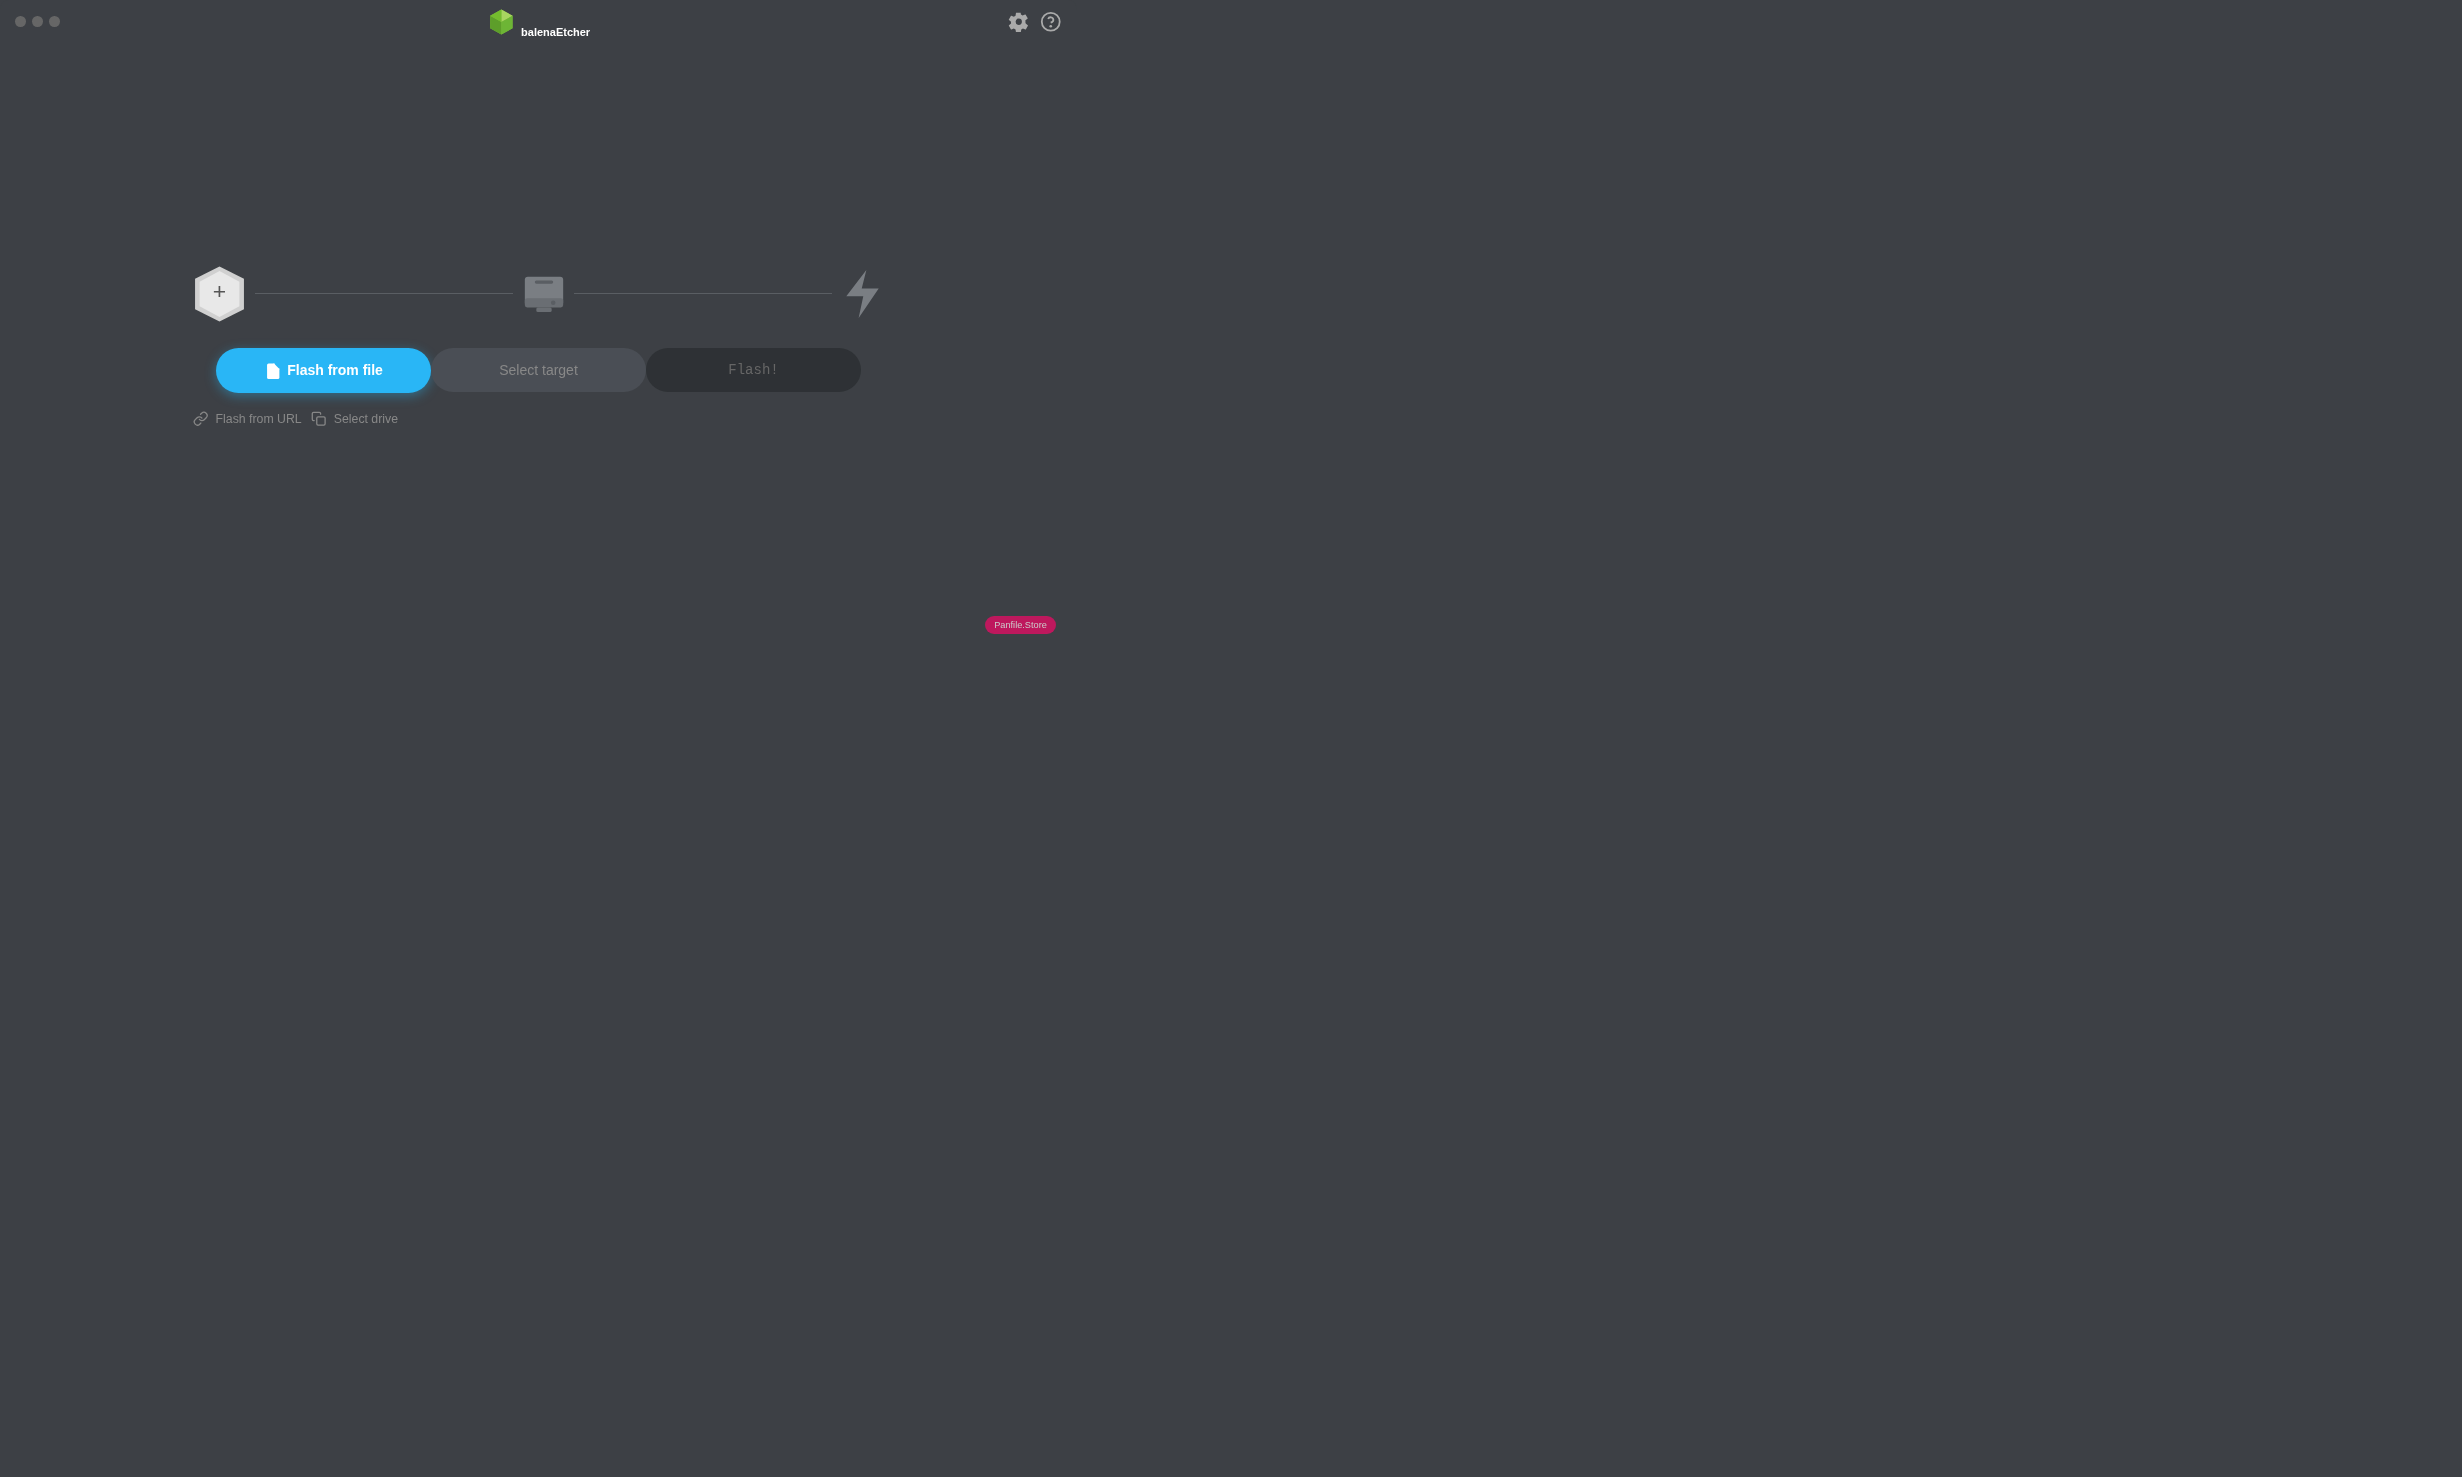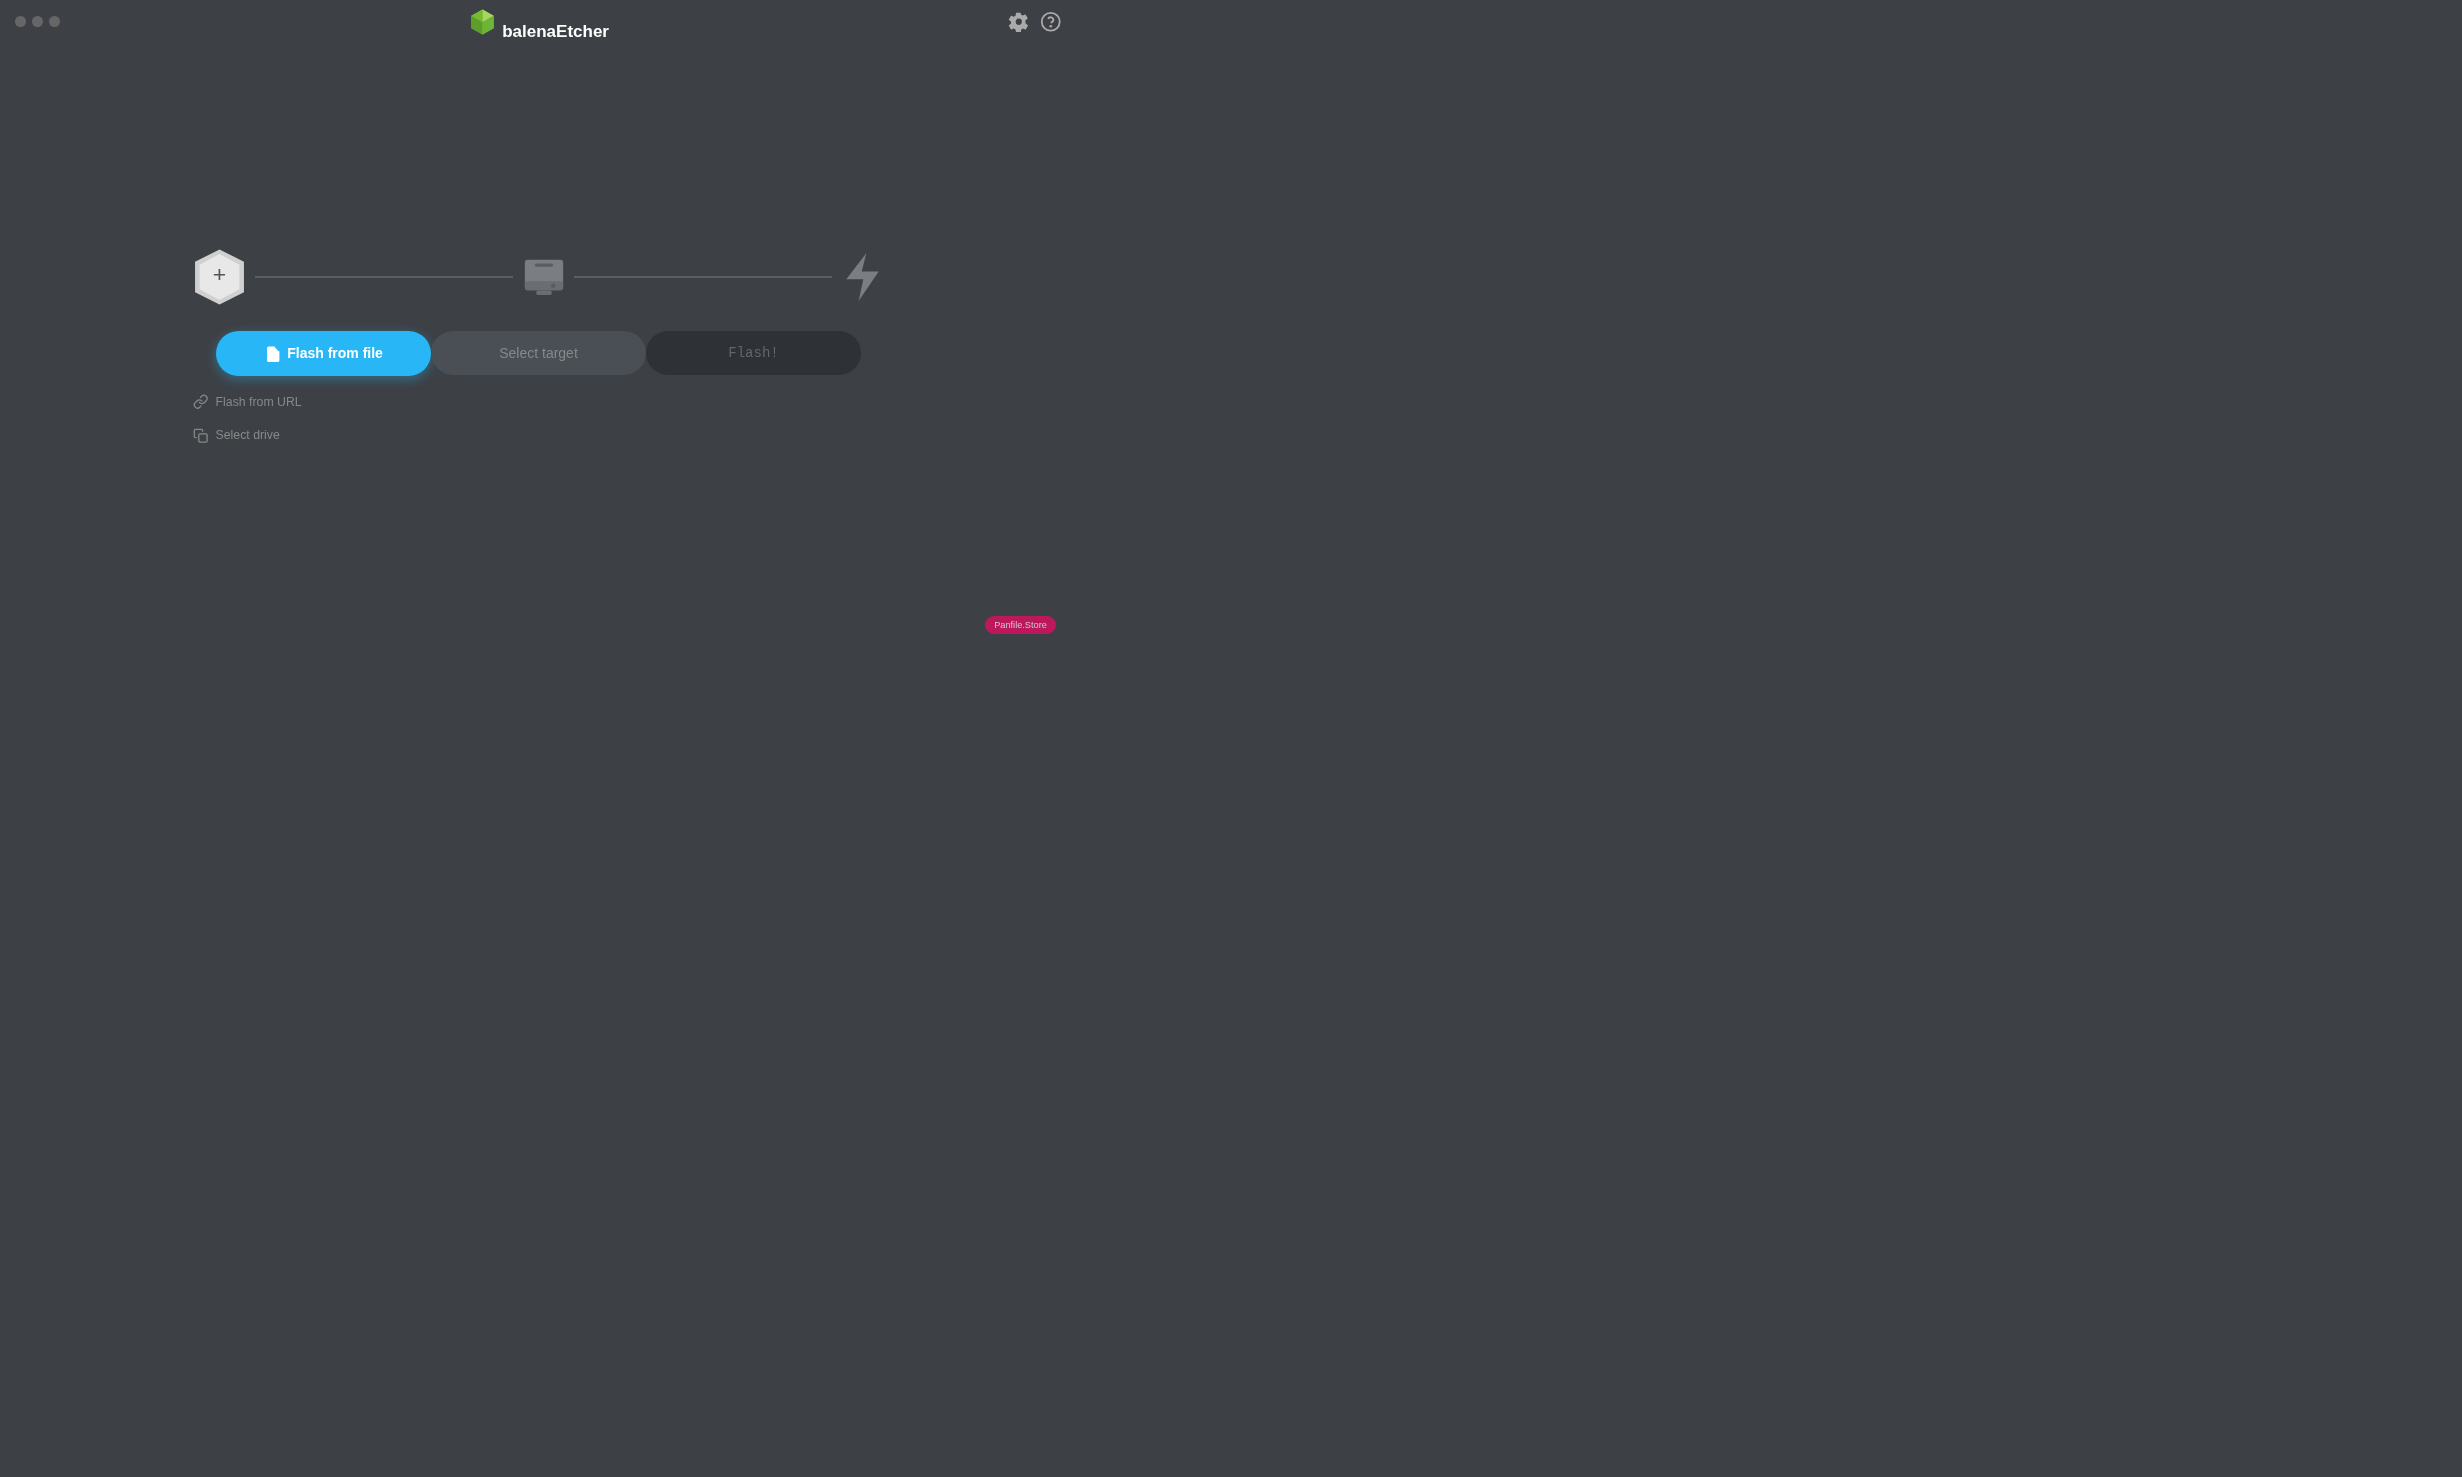--- a/index.html
+++ b/index.html
@@ -53,21 +53,21 @@
       left: 50%;
       transform: translateX(-50%);
     }
 
     .logo-icon {
       width: 28px;
       height: 28px;
     }
 
     .logo-text {
-      font-size: 17px;
+      font-size: 11px;
       font-weight: 400;
       color: #ffffff;
       margin-top: 21px;
     }
 
     .logo-text span {
       font-weight: 700;
     }
 
     .title-actions {
@@ -179,23 +179,22 @@
       justify-content: center;
       display: flex;
       align-items: center;
       max-width: 215px;
       font-family: Liberation Mono, monospace;
     }
 
     
     .secondary-links {
       display: flex;
-      flex-direction: column;
       align-items: flex-start;
-      gap: 18px;
+      gap: 9px;
       align-self: flex-start;
       margin-left: calc(50% - 346px);
     }
 
     .link-btn {
       background: none;
       border: none;
       color: #888;
       font-size: 12.3px;
       cursor: pointer;

